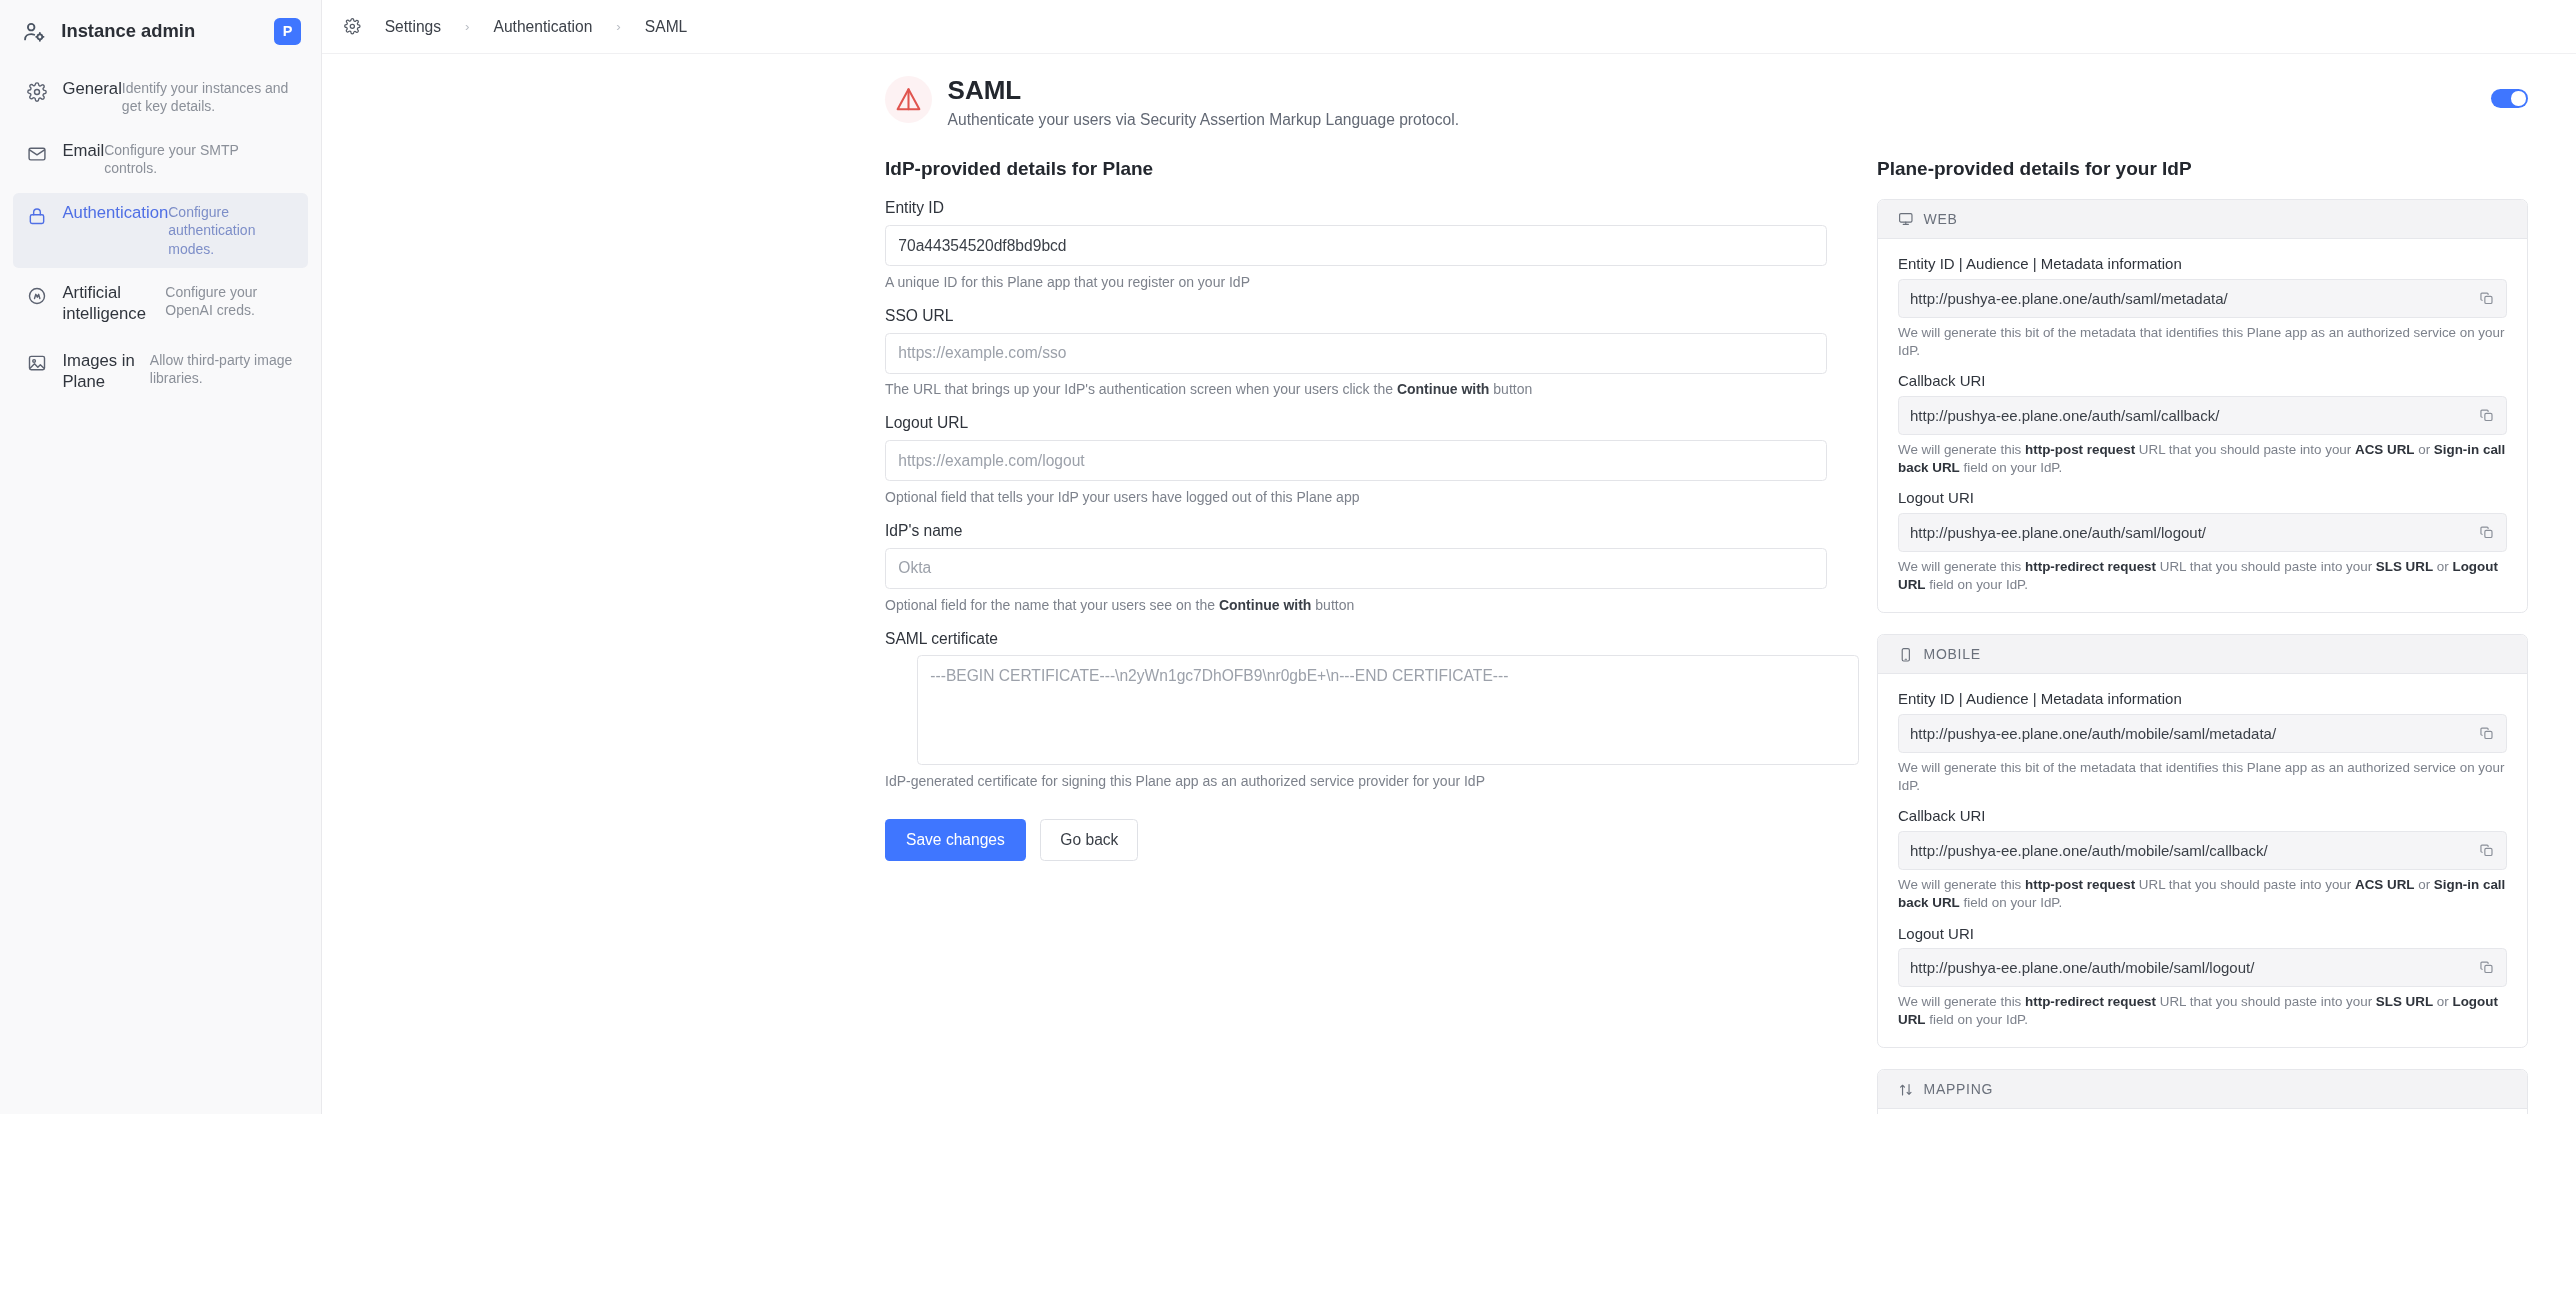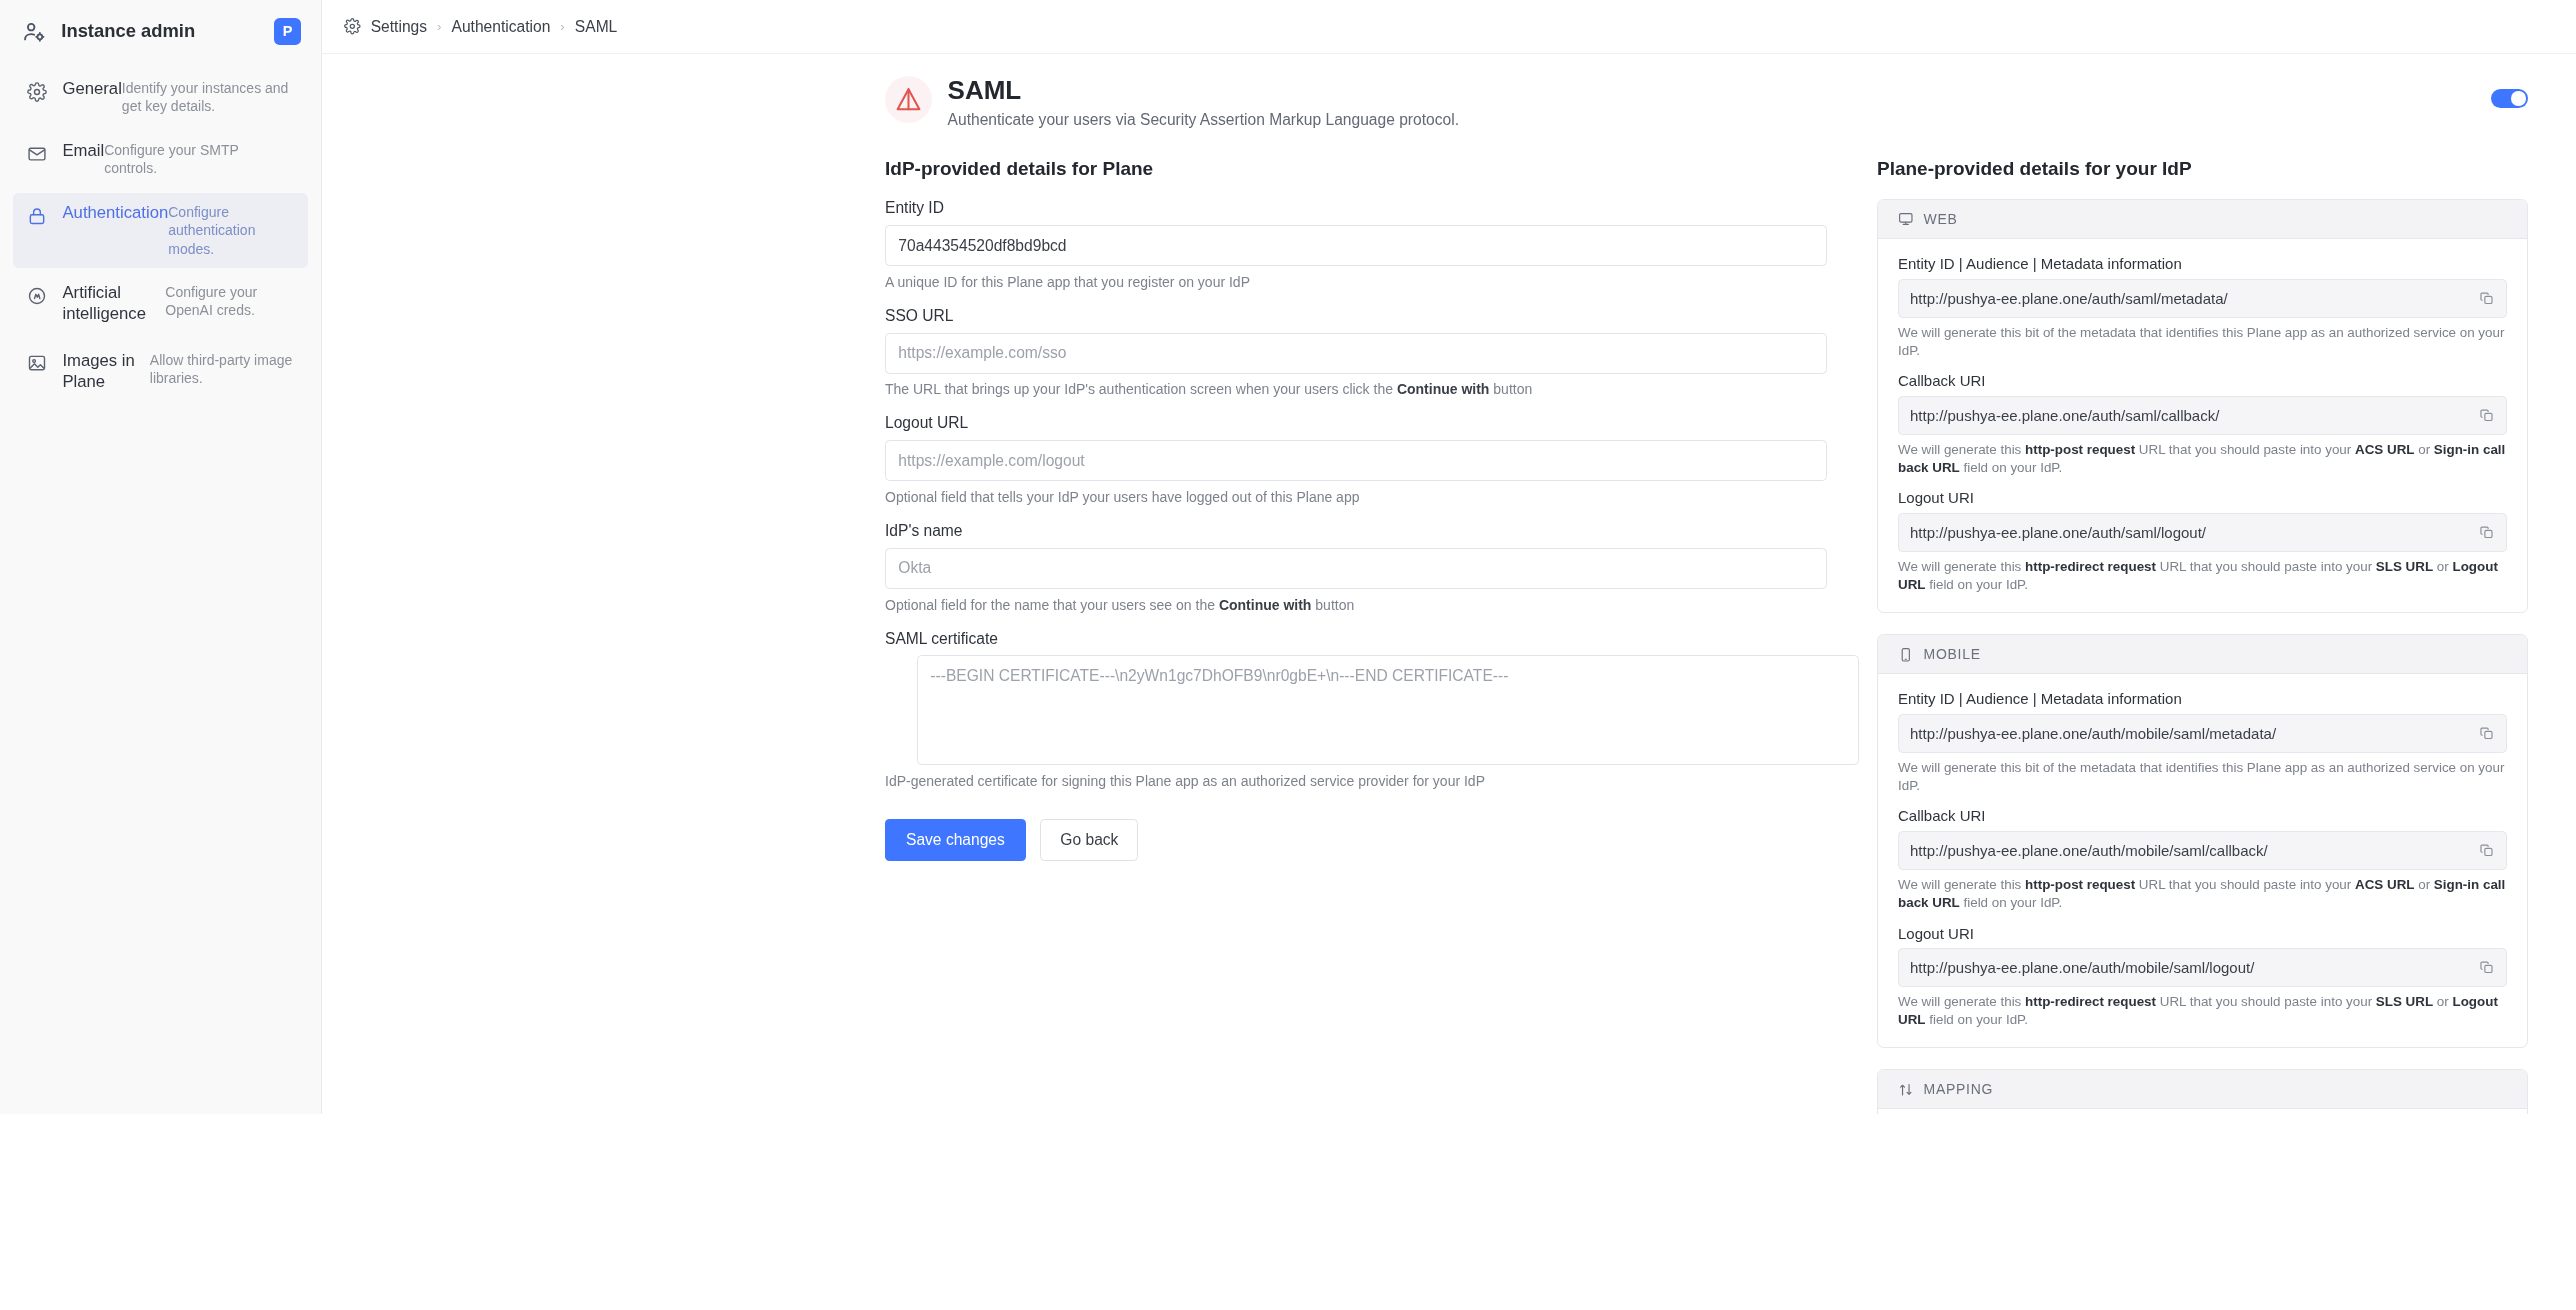--- a/index.html
+++ b/index.html
@@ -71,21 +71,21 @@
   .sb-item.active .sb-ic { color: #4f6fe5; }
   .sb-txt { display: flex; gap: 0; }
   .sb-label { font-size: 16.7px; color: #30353d; font-weight: 400; line-height: 1.25; }
   .sb-item.active .sb-label { color: #4f6fe5; font-weight: 500; }
   .sb-desc { font-size: 14px; color: #8b9099; line-height: 1.3; }
   .sb-item.active .sb-desc { color: #7d8ec8; }
 
   
   .main { flex: 1; display: flex; flex-direction: column; min-width: 0; }
   .breadcrumb {
-    display: flex; align-items: center; gap: 10px;
+    display: flex; align-items: center; gap: 24px;
     padding: 14.5px 22px;
     font-size: 15.6px;
     color: #3c4149;
     border-bottom: 1.1px solid #f0f0f2;
     height: 54px;
   }
   .bc-gear { color: #555b65; display: flex; align-items: center; }
   .bc-sep { color: #b9bdc4; font-size: 13.4px; }
   .bc-item { color: #3c4149; cursor: pointer; }
   .bc-item.last { color: #3c4149; }

